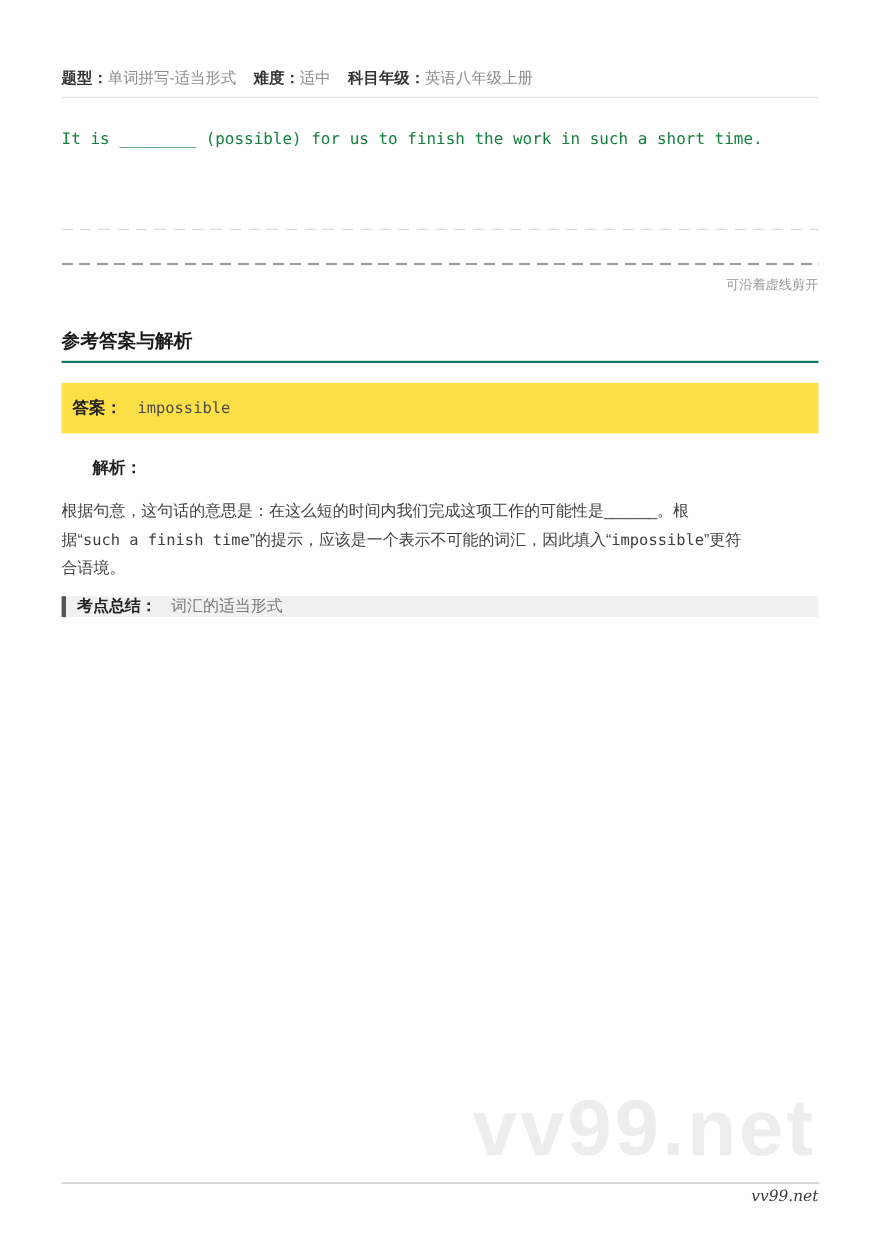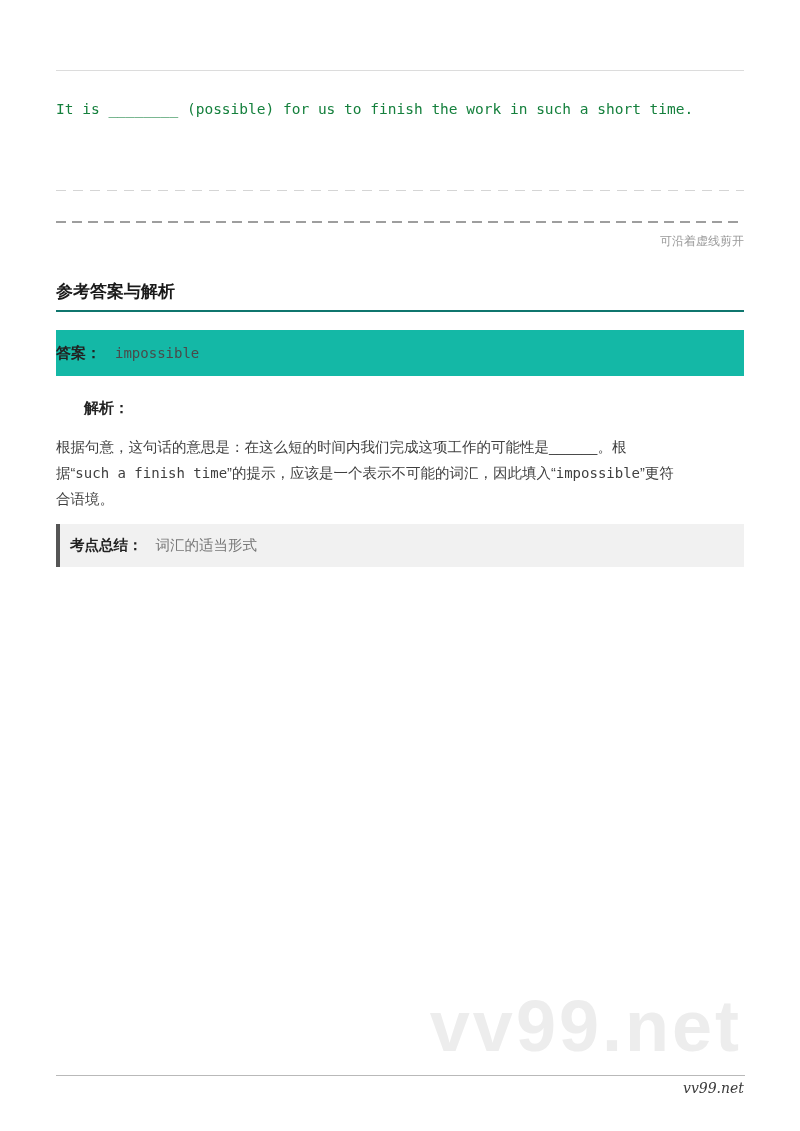--- a/index.html
+++ b/index.html
@@ -44,42 +44,42 @@
 
   
   .section-title {
     margin-top:33px;
     font-size:17px; font-weight:bold; line-height:19px; color:#1a1a1a;
     padding-bottom:9px;
     border-bottom:2px solid #0f766e;
   }
   .answer-box {
     margin-top:18px;
-    background:#14b8a6;
-    padding:13px 0;
+    background:#fde047;
+    padding:13px 10px;
     font-size:15px; line-height:19px;
   }
   .answer-box .lbl { font-weight:bold; color:#222; }
   .mono { font-family:"DejaVu Sans Mono", monospace; font-size:14px; }
   .answer-box .val { color:#4a4a4a; margin-left:14px; }
 
   .analysis { margin-top:22px; }
   .analysis .lbl { font-weight:bold; font-size:15px; line-height:20px; color:#222;margin-left:28px; }
   .analysis .body {
     margin-top:16px;
     font-size:14.5px; line-height:26px; color:#3f3f3f;
     white-space:pre-wrap;
     max-width:672px;
   }
 
   .summary-box {
     margin-top:12px;
     background:#f1f1f1;
     border-left:4px solid #555;
-    padding:12px 10px;
+    padding:0 10px;
     font-size:14.5px; line-height:19px;
   }
   .summary-box .lbl { font-weight:bold; color:#222; }
   .summary-box .val { color:#777; margin-left:13px; }
 
   
   .watermark {
     position:absolute; top:985px; right:58px;
     font-size:72px; font-weight:bold; letter-spacing:3px;
     color:#ededed;
@@ -93,20 +93,25 @@
     position:absolute; top:1080px; right:56px;
     font-family:"DejaVu Serif", serif; font-style:italic;
     font-size:14px; color:#3a3a3a;
   }
 </style>
 </head>
 <body>
 
 <div class="content">
 
+  <div class="meta">
+    <span class="field"><span class="lbl">题型：</span><span>单词拼写-适当形式</span></span>
+    <span class="field"><span class="lbl">难度：</span><span>适中</span></span>
+    <span class="field"><span class="lbl">科目年级：</span><span>英语八年级上册</span></span>
+  </div>
 
   <hr class="hr1">
 
   <div class="question">It is ________ (possible) for us to finish the work in such a short time.</div>
 
   <div class="dash1"></div>
   <div class="dash2"></div>
   <div class="cut-hint">可沿着虚线剪开</div>
 
   <div class="section-title">参考答案与解析</div>

